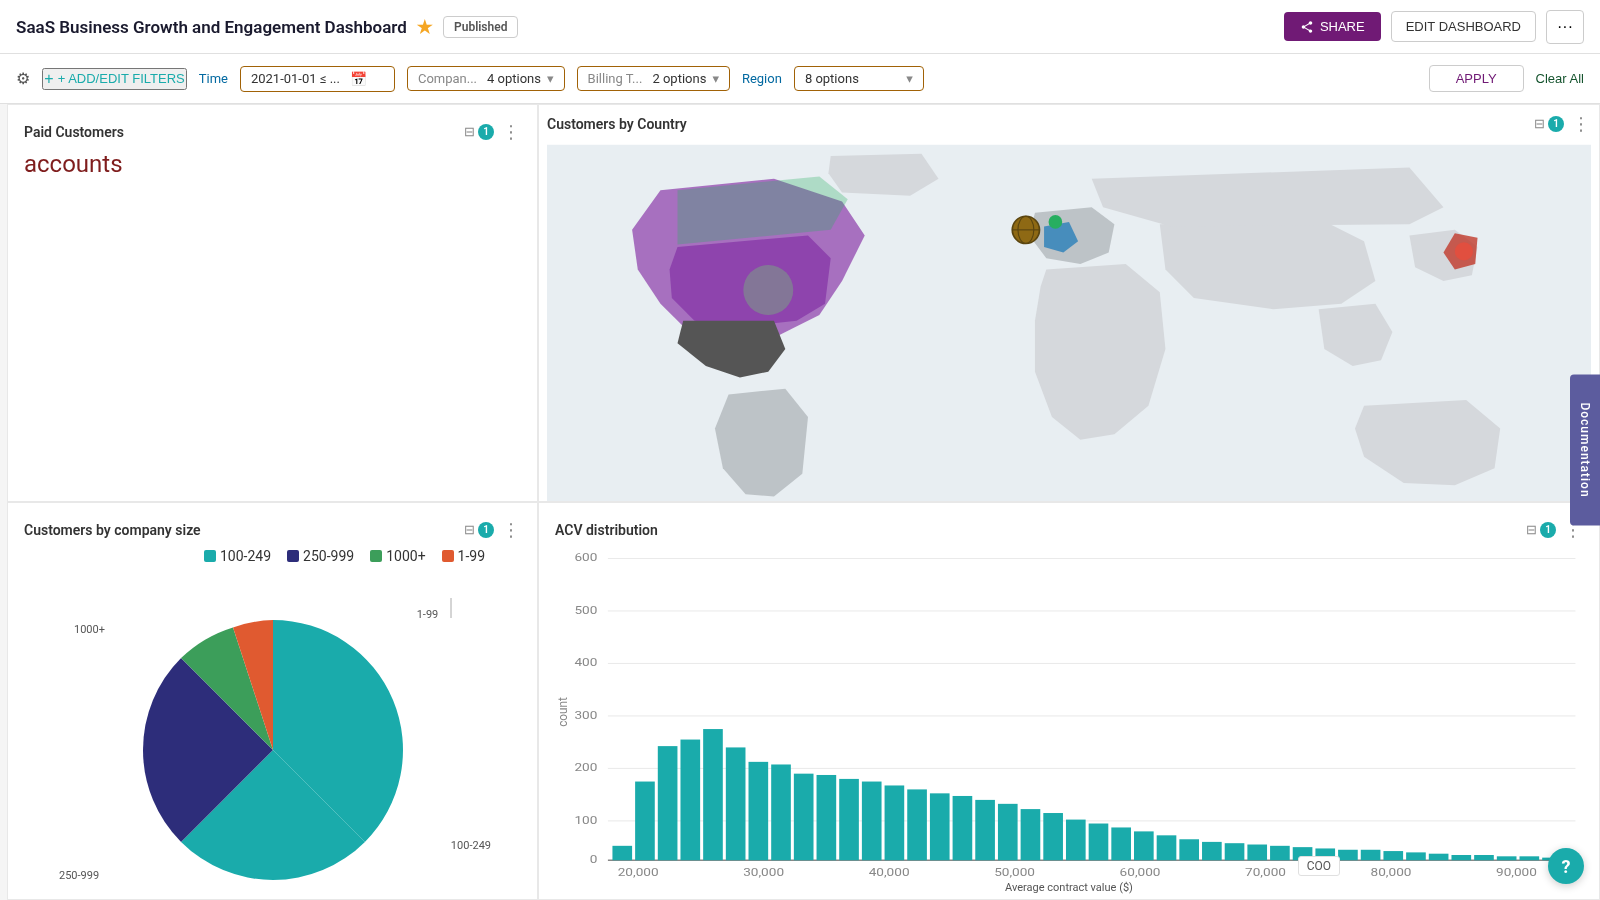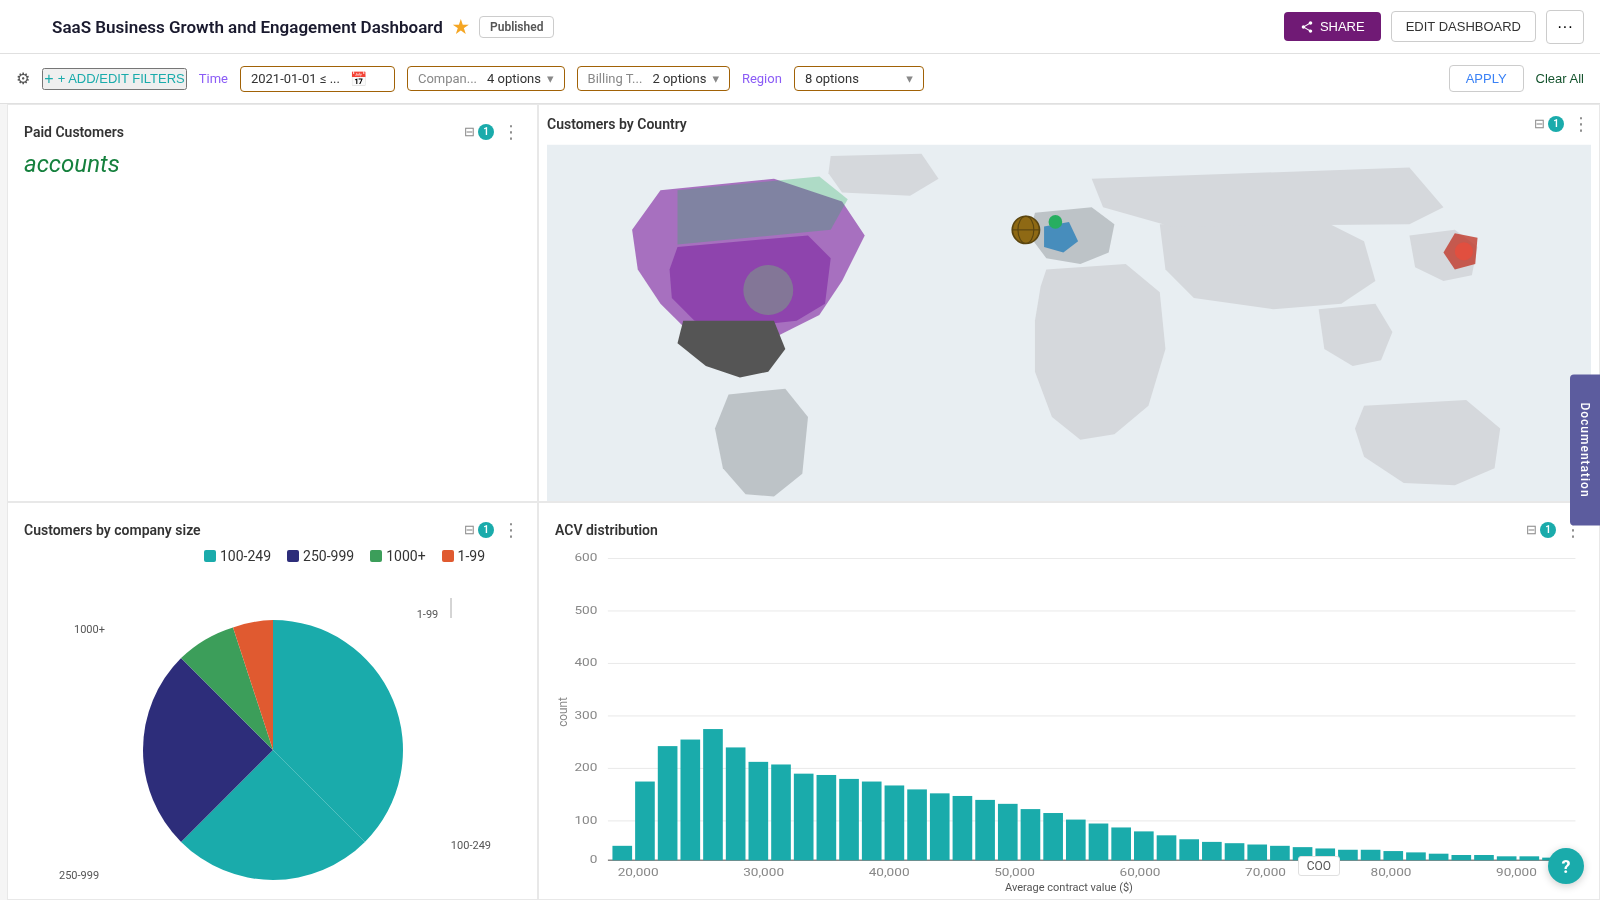--- a/index.html
+++ b/index.html
@@ -1,56 +1,56 @@
 <!DOCTYPE html>
 <html><head>
   <meta charset="utf-8">
   <style>
     * { box-sizing: border-box; margin: 0; padding: 0; }
     body { font-family: -apple-system, BlinkMacSystemFont, 'Segoe UI', Roboto, sans-serif; background: #f5f5f5; color: #333; font-size: 14px; overflow: hidden; }
     
     
     .header { display: flex; align-items: center; padding: 0 16px; height: 54px; background: #fff; border-bottom: 1px solid #e0e0e0; }
-    .header-title { font-size: 18px; font-weight: 600; color: #1a1a2e; flex: 1; display: flex; align-items: center; gap: 10px; margin-left: 36px; }
+    .header-title { font-size: 18px; font-weight: 600; color: #1a1a2e; flex: 1; display: flex; align-items: center; gap: 10px; }
     .star-icon { color: #f5a623; font-size: 18px; }
     .published-badge { background: #fff; border: 1px solid #ccc; border-radius: 4px; padding: 3px 10px; font-size: 12px; color: #555; }
     .header-actions { display: flex; align-items: center; gap: 10px; }
     .share-btn { background: #701a75; color: #fff; border: none; border-radius: 4px; padding: 7px 16px; font-size: 13px; font-weight: 500; cursor: pointer; display: flex; align-items: center; gap: 6px; }
     .share-btn svg { width: 14px; height: 14px; fill: #fff; }
     .edit-btn { background: #fff; color: #333; border: 1px solid #ccc; border-radius: 4px; padding: 7px 14px; font-size: 13px; font-weight: 500; cursor: pointer; }
     .more-btn { background: #fff; border: 1px solid #ccc; border-radius: 4px; padding: 7px 10px; cursor: pointer; font-size: 16px; }
 
     
     .filter-bar { display: flex; align-items: center; padding: 0 16px; height: 50px; background: #fff; border-bottom: 1px solid #e0e0e0; gap: 12px; }
     .gear-icon { color: #555; cursor: pointer; font-size: 16px; }
     .add-filter-btn { display: flex; align-items: center; gap: 4px; color: #1aabab; font-weight: 500; font-size: 13px; cursor: pointer; }
-    .filter-label { color: #8b5cf6; font-size: 13px; }
+    .filter-label { color: #0369a1; font-size: 13px; }
     .filter-select { display: flex; align-items: center; border: 1px solid #a16207; border-radius: 4px; padding: 4px 10px; background: #fff; font-size: 13px; color: #333; gap: 6px; cursor: pointer; min-width: 120px; }
     .filter-select .chevron { margin-left: auto; color: #888; }
     .filter-select-sm { min-width: 90px; }
     .filter-select-region { min-width: 130px; }
-    .apply-btn { margin-left: auto; background: #fff; border: 1px solid #ccc; border-radius: 4px; padding: 5px 16px; font-size: 13px; cursor: pointer; color: #3b82f6; font-weight: 500; }
+    .apply-btn { margin-left: auto; background: #fff; border: 1px solid #ccc; border-radius: 4px; padding: 5px 26px; font-size: 13px; cursor: pointer; color: #701a75; font-weight: 500; }
     .clear-btn { background: none; border: none; font-size: 13px; color: #14532d; cursor: pointer; }
     .cal-icon { color: #888; font-size: 14px; }
 
     
     .main { display: grid; grid-template-columns: 1fr 2fr; grid-template-rows: 1fr 1fr; height: calc(900px - 104px); margin-left: 7px; }
     
     .panel { background: #fff; border: 1px solid #e8e8e8; padding: 16px; position: relative; overflow: hidden; }
     .panel-header { display: flex; align-items: center; justify-content: space-between; margin-bottom: 8px; }
     .panel-title { font-size: 14px; font-weight: 600; color: #333; }
     .panel-actions { display: flex; align-items: center; gap: 8px; }
     .filter-badge { display: flex; align-items: center; gap: 3px; color: #888; font-size: 12px; cursor: pointer; }
     .badge-num { background: #1aabab; color: #fff; border-radius: 50%; width: 16px; height: 16px; display: flex; align-items: center; justify-content: center; font-size: 10px; font-weight: 600; }
     .three-dots { color: #888; cursor: pointer; font-size: 18px; letter-spacing: 1px; }
 
     
     .paid-customers { grid-column: 1; grid-row: 1; }
     .metric-value { font-size: 72px; font-weight: 300; color: #1a1a1a; line-height: 1; margin-top: 40px; }
-    .metric-label { font-size: 24px; color: #15803d; margin-top: 8px; font-style: italic; }
+    .metric-label { font-size: 24px; color: #7f1d1d; margin-top: 8px; }
 
     
     .map-panel { grid-column: 2; grid-row: 1; padding: 8px; }
 
     
     .company-size { grid-column: 1; grid-row: 2; }
     
     .acv-panel { grid-column: 2; grid-row: 2; }
 
     

